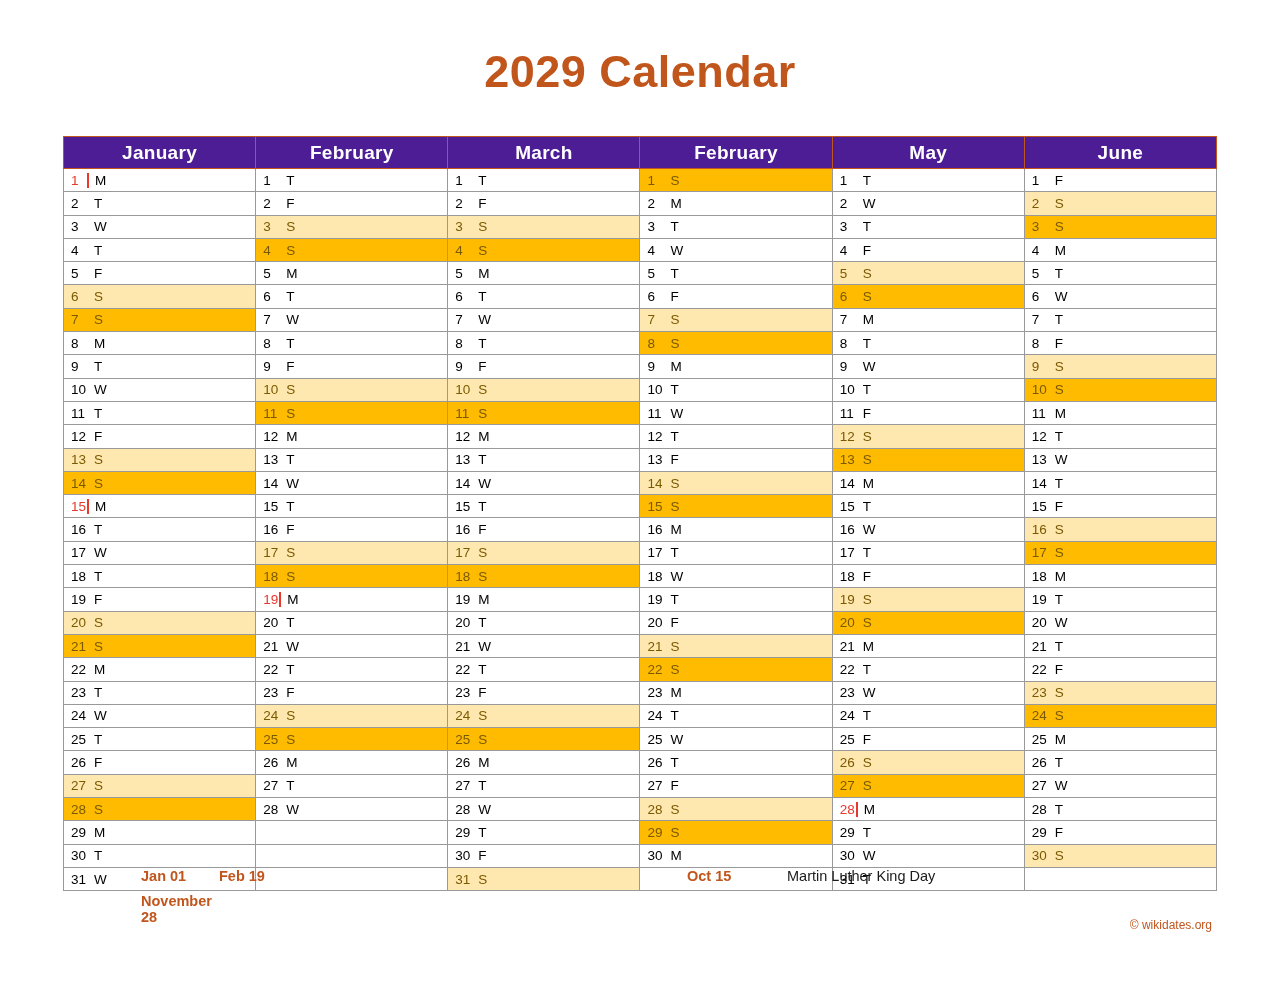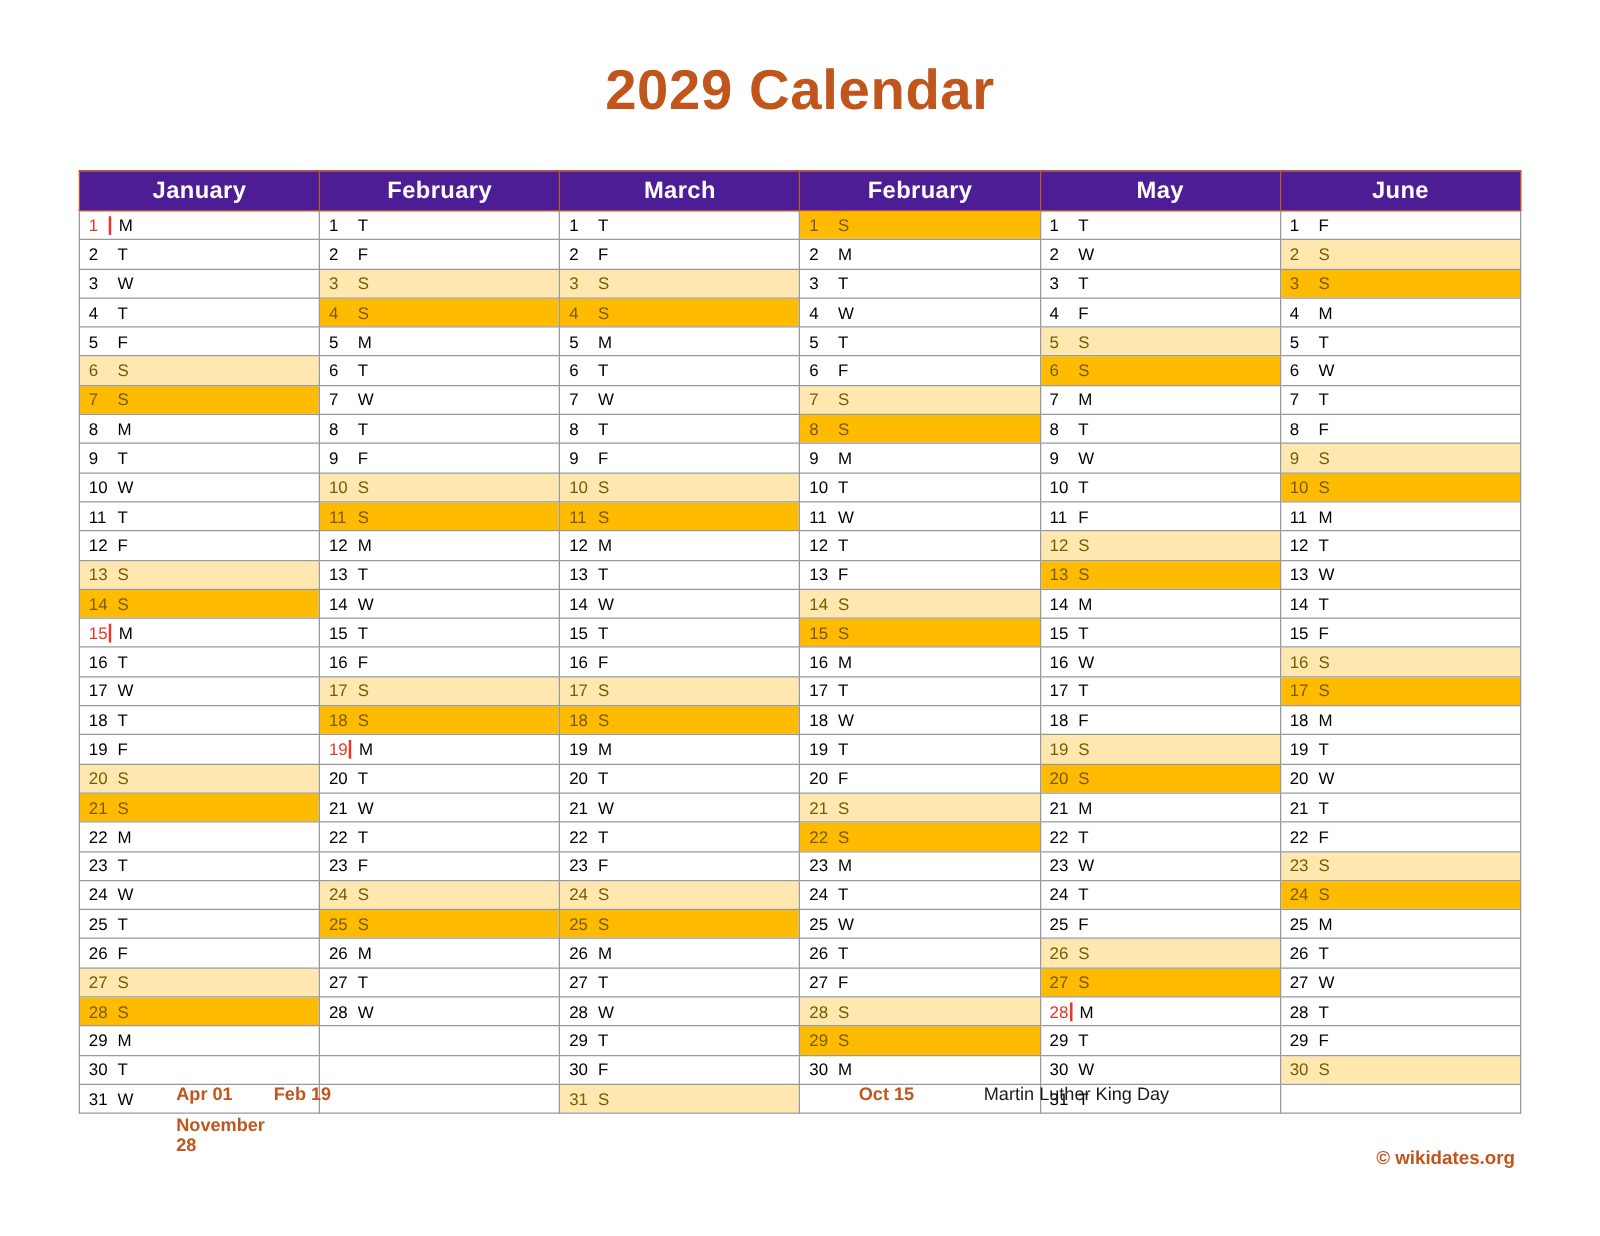--- a/index.html
+++ b/index.html
@@ -113,23 +113,23 @@
     color: #c1561d;
     font-weight: bold;
   }
   .legend-name {
     color: #1a1a1a;
   }
   .credit {
     position: absolute;
     right: 68px;
     top: 918px;
-    font-size: 15px;
+    font-size: 12px;
     color: #c1561d;
-    font-weight: bold;
+    font-weight: normal;
   }
 </style>
 </head>
 <body>
 
 <div class="page">
 
   <h1 class="title">2029 Calendar</h1>
 
   <div class="cal-wrap">
@@ -1322,21 +1322,21 @@
                 <span class="dayname"></span>
               </div>
             </td>
           </tr>
         </tbody>
     </table>
   </div>
 
   <div class="legend">
     <div class="legend-grid">
-      <span class="legend-date">Apr 01</span>
+      <span class="legend-date">Jan 01</span>
       <span class="legend-date">Feb 19</span>
       <span class="legend-date">Oct 15</span>
       <span class="legend-name">Martin Luther King Day</span>
       <span class="legend-date">November 28</span>
     </div>
   </div>
 
   <div class="credit">© wikidates.org</div>
 
 </div>

